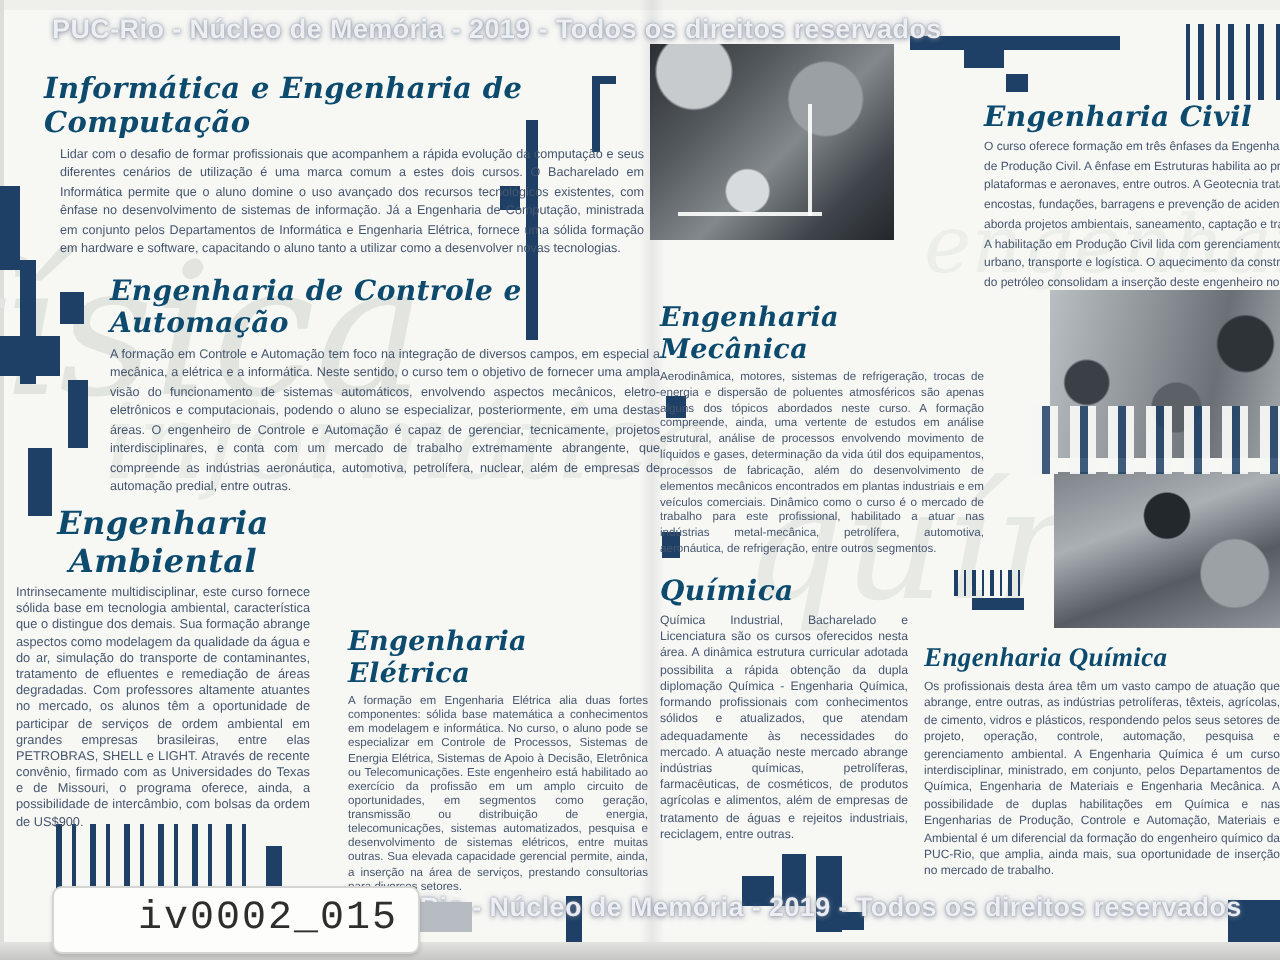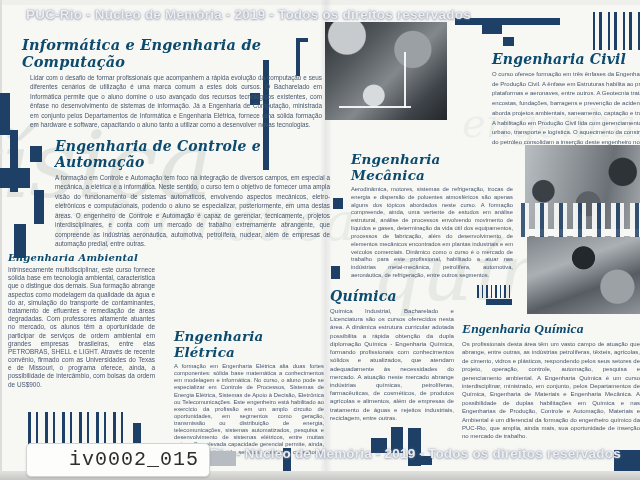--- a/index.html
+++ b/index.html
@@ -82,25 +82,25 @@
   #bcSmallRight{left:477px;top:285px;width:36px;height:13px;
     background:repeating-linear-gradient(90deg,#1e4066 0 2px,rgba(0,0,0,0) 2px 5px,#1e4066 5px 6px,rgba(0,0,0,0) 6px 9px);}
 
   
   .section{position:absolute;z-index:20;}
   .section h2{margin:0 0 3px 0;font-family:"DejaVu Serif",serif;font-style:italic;
     font-weight:700;color:#0c4a6e;letter-spacing:0.2px;}
   .section p{margin:0;color:#46566e;text-align:justify;}
   #sec1{left:22px;top:36px;width:300px;}  #sec1 h2{font-size:14.5px;} #sec1 p{font-size:6.3px;line-height:1.5;padding-left:8px;}
   #sec2{left:55px;top:138px;width:275px;} #sec2 h2{font-size:14px;}   #sec2 p{font-size:6.3px;line-height:1.5;}
-  #sec3{left:8px;top:252px;width:147px;}  #sec3 h2{font-size:10px;}   #sec3 p{font-size:6.4px;line-height:1.28;}
-  #sec4{left:174px;top:328px;width:150px;}#sec4 h2{font-size:13.5px;} #sec4 p{font-size:5.8px;line-height:1.23;}
+  #sec3{left:8px;top:252px;width:147px;}  #sec3 h2{font-size:16px;text-align:center;}   #sec3 p{font-size:6.4px;line-height:1.28;}
+  #sec4{left:174px;top:313px;width:150px;}#sec4 h2{font-size:13.5px;} #sec4 p{font-size:5.8px;line-height:1.23;}
   #sec5{left:492px;top:51px;width:160px;} #sec5 h2{font-size:14px;}
   #sec5 p{font-size:6px;line-height:1.62;white-space:pre;overflow:hidden;text-align:left;}
-  #sec6{left:351px;top:151px;width:162px;}#sec6 h2{font-size:13.5px;} #sec6 p{font-size:5.8px;line-height:1.35;}
+  #sec6{left:330px;top:151px;width:162px;}#sec6 h2{font-size:13.5px;} #sec6 p{font-size:5.8px;line-height:1.35;}
   #sec7{left:330px;top:288px;width:124px;}#sec7 h2{font-size:14px;}   #sec7 p{font-size:6.1px;line-height:1.35;}
   #sec8{left:462px;top:321px;width:178px;}#sec8 h2{font-size:13.5px;font-family:Liberation Serif, serif;} #sec8 p{font-size:6px;line-height:1.4;}
 
   
   .watermark{position:absolute;z-index:40;font-weight:bold;font-size:13.5px;letter-spacing:0.2px;
     color:rgba(250,251,253,0.88);white-space:nowrap;
     text-shadow:0 0 1px rgba(130,140,160,0.95),0 0 3px rgba(130,140,160,0.55),0 1px 2px rgba(110,120,140,0.4);}
   #wmTop{left:26px;top:7px;}
   #wmBottom{left:176px;top:446px;}
 

